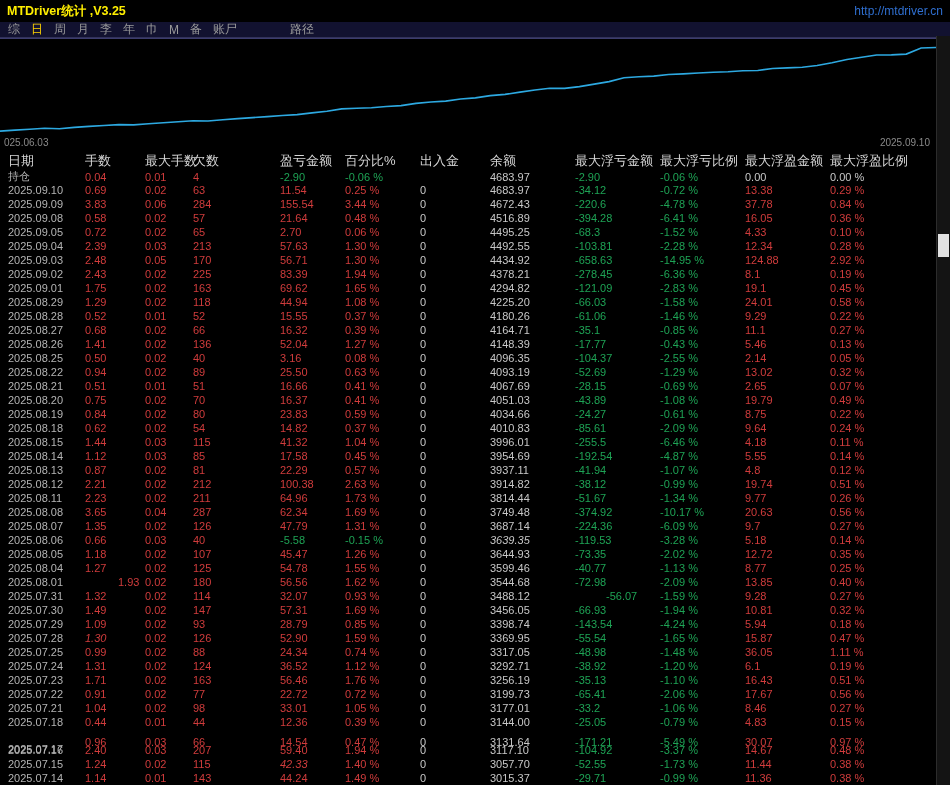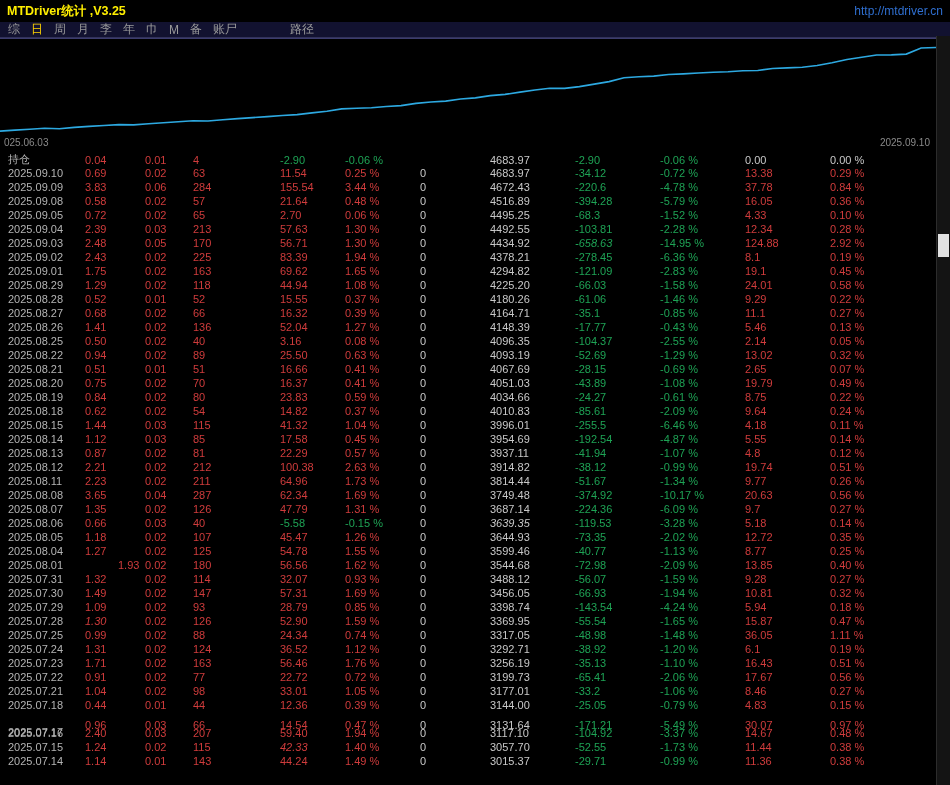--- a/index.html
+++ b/index.html
@@ -57,20 +57,34 @@
 
 <div class="chart">
   <svg id="chart-svg" viewBox="0 0 936 110" preserveAspectRatio="none">
     <polyline id="chart-line" fill="none" stroke-width="1.6" points="0.0,92.1 14.9,91.1 29.7,90.2 44.6,89.3 59.4,89.7 74.3,88.4 89.1,87.4 104.0,86.5 118.9,85.6 133.7,85.9 148.6,84.7 163.4,83.7 178.3,82.7 193.1,81.7 208.0,82.0 222.9,80.7 237.7,79.6 252.6,78.6 267.4,77.6 282.3,76.5 297.1,75.6 312.0,73.9 326.9,72.2 341.7,69.9 356.6,69.3 371.4,68.8 386.3,67.5 401.1,66.6 416.0,64.4 430.9,63.0 445.7,62.1 460.6,60.0 475.4,58.9 490.3,56.6 505.1,55.4 520.0,53.1 534.9,51.0 549.7,49.2 564.6,49.4 579.4,47.6 594.3,45.1 609.1,42.6 624.0,38.7 638.9,37.8 653.7,37.1 668.6,35.5 683.4,34.9 698.3,34.0 713.1,33.3 728.0,32.7 742.9,31.7 757.7,31.5 772.6,29.5 787.4,28.9 802.3,28.3 817.1,26.5 832.0,23.8 846.9,20.5 861.7,18.3 876.6,16.0 891.4,15.9 906.3,15.1 921.1,9.0 936.0,8.5" stroke="#2da9e1"></polyline>
   </svg>
   <span class="xlabel left">025.06.03</span>
   <span class="xlabel right">2025.09.10</span>
 </div>
 
 <div class="table">
+  <div class="thead grid-row" id="thead">
+      <span>日期</span>
+      <span>手数</span>
+      <span>最大手数</span>
+      <span>欠数</span>
+      <span>盈亏金额</span>
+      <span>百分比%</span>
+      <span>出入金</span>
+      <span>余额</span>
+      <span>最大浮亏金额</span>
+      <span>最大浮亏比例</span>
+      <span>最大浮盈金额</span>
+      <span>最大浮盈比例</span>
+    </div>
   <div id="tbody">
       <div class="row grid-row">
         <span style="color: rgb(180, 180, 180);">持仓</span>
         <span style="color: rgb(208, 60, 60);">0.04</span>
         <span style="color: rgb(208, 60, 60);">0.01</span>
         <span style="color: rgb(208, 60, 60);">4</span>
         <span style="color: rgb(30, 163, 85);">-2.90</span>
         <span style="color: rgb(30, 163, 85);">-0.06 %</span>
         <span style="color: rgb(200, 200, 200);"></span>
         <span style="color: rgb(200, 200, 200);">4683.97</span>
@@ -110,21 +124,21 @@
       <div class="row grid-row">
         <span style="color: rgb(180, 180, 180);">2025.09.08</span>
         <span style="color: rgb(208, 60, 60);">0.58</span>
         <span style="color: rgb(208, 60, 60);">0.02</span>
         <span style="color: rgb(208, 60, 60);">57</span>
         <span style="color: rgb(208, 60, 60);">21.64</span>
         <span style="color: rgb(208, 60, 60);">0.48 %</span>
         <span style="color: rgb(200, 200, 200);">0</span>
         <span style="color: rgb(200, 200, 200);">4516.89</span>
         <span style="color: rgb(30, 163, 85);">-394.28</span>
-        <span style="color: rgb(30, 163, 85);">-5.79 %</span>
+        <span style="color: rgb(30, 163, 85);">-6.41 %</span>
         <span style="color: rgb(208, 60, 60);">16.05</span>
         <span style="color: rgb(208, 60, 60);">0.36 %</span>
       </div>
       <div class="row grid-row">
         <span style="color: rgb(180, 180, 180);">2025.09.05</span>
         <span style="color: rgb(208, 60, 60);">0.72</span>
         <span style="color: rgb(208, 60, 60);">0.02</span>
         <span style="color: rgb(208, 60, 60);">65</span>
         <span style="color: rgb(208, 60, 60);">2.70</span>
         <span style="color: rgb(208, 60, 60);">0.06 %</span>
@@ -151,21 +165,21 @@
       </div>
       <div class="row grid-row">
         <span style="color: rgb(180, 180, 180);">2025.09.03</span>
         <span style="color: rgb(208, 60, 60);">2.48</span>
         <span style="color: rgb(208, 60, 60);">0.05</span>
         <span style="color: rgb(208, 60, 60);">170</span>
         <span style="color: rgb(208, 60, 60);">56.71</span>
         <span style="color: rgb(208, 60, 60);">1.30 %</span>
         <span style="color: rgb(200, 200, 200);">0</span>
         <span style="color: rgb(200, 200, 200);">4434.92</span>
-        <span style="color: rgb(30, 163, 85); font-style: italic;">-658.63</span>
+        <span style="color: rgb(30, 163, 85);">-658.63</span>
         <span style="color: rgb(30, 163, 85);">-14.95 %</span>
         <span style="color: rgb(208, 60, 60);">124.88</span>
         <span style="color: rgb(208, 60, 60);">2.92 %</span>
       </div>
       <div class="row grid-row">
         <span style="color: rgb(180, 180, 180);">2025.09.02</span>
         <span style="color: rgb(208, 60, 60);">2.43</span>
         <span style="color: rgb(208, 60, 60);">0.02</span>
         <span style="color: rgb(208, 60, 60);">225</span>
         <span style="color: rgb(208, 60, 60);">83.39</span>
@@ -487,21 +501,21 @@
       </div>
       <div class="row grid-row">
         <span style="color: rgb(180, 180, 180);">2025.07.31</span>
         <span style="color: rgb(208, 60, 60);">1.32</span>
         <span style="color: rgb(208, 60, 60);">0.02</span>
         <span style="color: rgb(208, 60, 60);">114</span>
         <span style="color: rgb(208, 60, 60);">32.07</span>
         <span style="color: rgb(208, 60, 60);">0.93 %</span>
         <span style="color: rgb(200, 200, 200);">0</span>
         <span style="color: rgb(200, 200, 200);">3488.12</span>
-        <span style="color: rgb(30, 163, 85);">-56.07</span>
+        <span style="color: rgb(30, 163, 85); margin-left: 31px;">-56.07</span>
         <span style="color: rgb(30, 163, 85);">-1.59 %</span>
         <span style="color: rgb(208, 60, 60);">9.28</span>
         <span style="color: rgb(208, 60, 60);">0.27 %</span>
       </div>
       <div class="row grid-row">
         <span style="color: rgb(180, 180, 180);">2025.07.30</span>
         <span style="color: rgb(208, 60, 60);">1.49</span>
         <span style="color: rgb(208, 60, 60);">0.02</span>
         <span style="color: rgb(208, 60, 60);">147</span>
         <span style="color: rgb(208, 60, 60);">57.31</span>

